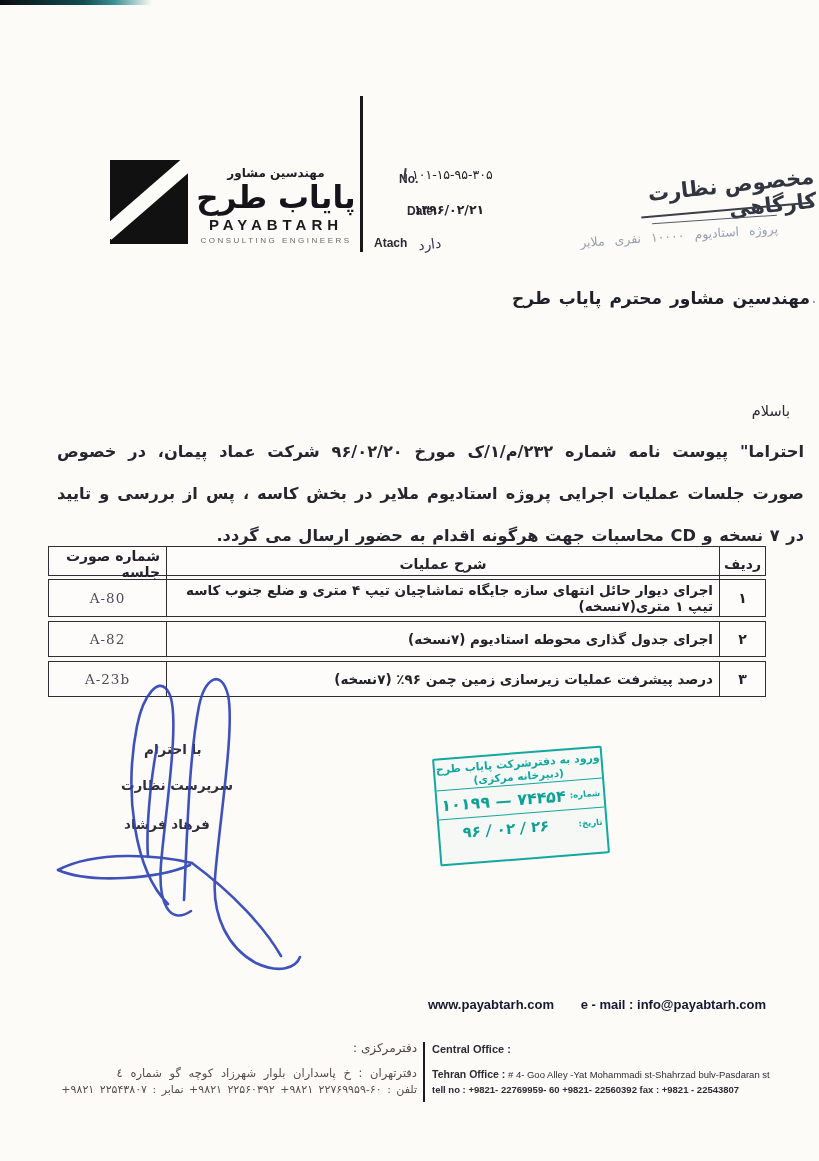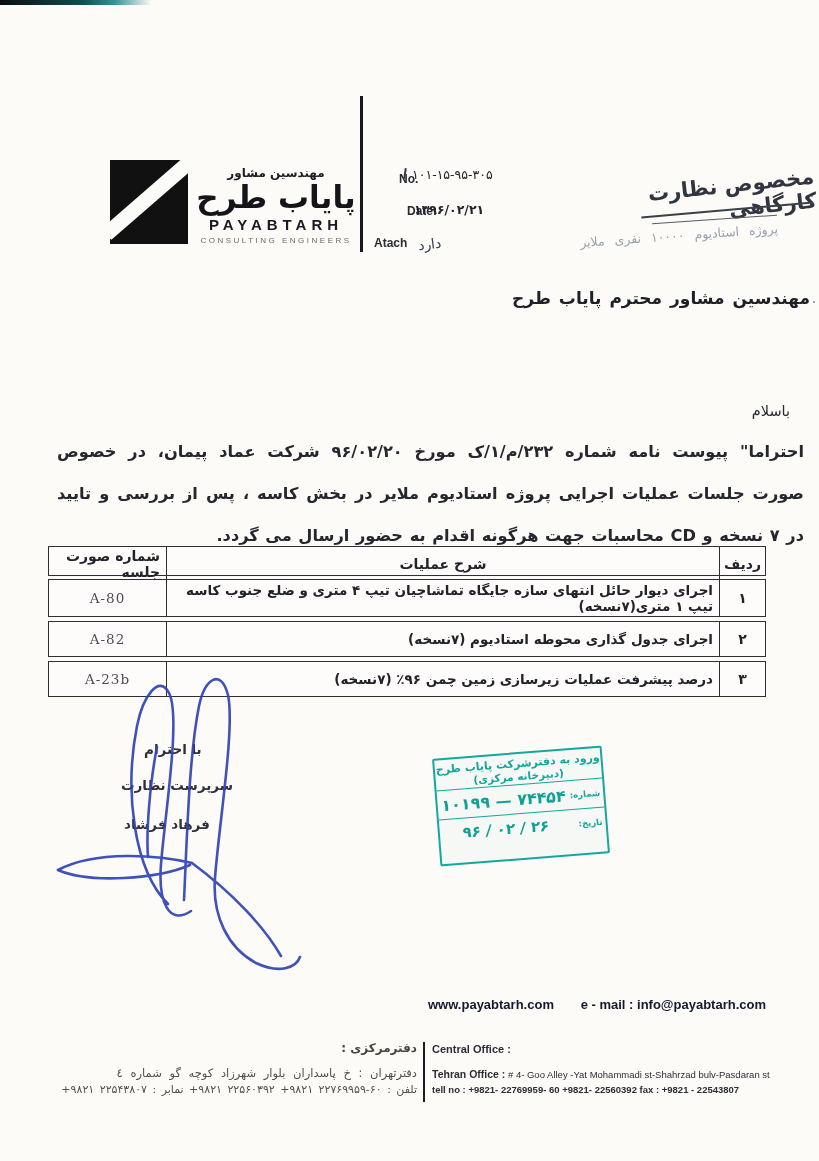--- a/index.html
+++ b/index.html
@@ -90,21 +90,21 @@
   .web-line { position:absolute; left:428px; top:997px; width:338px; display:flex; justify-content:space-between;
     font-family:"Liberation Sans",sans-serif; font-size:13px; font-weight:bold; color:#14192e; }
   .foot-divider { position:absolute; left:423px; top:1042px; width:2.4px; height:60px; background:#1c1c22; }
   .foot-en { position:absolute; left:432px; top:1043px; width:380px;
     font-family:"Liberation Sans",sans-serif; color:#2c2c34; }
   .foot-en .l1 { font-size:11px; font-weight:bold; margin-bottom:13px; }
   .foot-en .l2 { font-size:9.5px; margin-bottom:4px; }
   .foot-en .l2 b { font-size:10.5px; }
   .foot-en .l3 { font-size:9.5px; font-weight:bold; }
   .foot-fa { position:absolute; right:402px; top:1041px; width:390px; direction:rtl; color:#55504a; }
-  .foot-fa .l1 { font-size:12px; font-weight:bold; margin-bottom:11px; color:#4a443e; }
+  .foot-fa .l1 { font-size:12px; font-weight:normal; margin-bottom:11px; color:#4a443e; }
   .foot-fa .l2 { font-size:11.5px; margin-bottom:3px; word-spacing:4px; }
   .foot-fa .l3 { font-size:11px; word-spacing:2px; }
 </style>
 </head>
 <body>
 
 <div class="page">
   <div class="corner-strip"></div>
   <div class="noise"></div>
 

